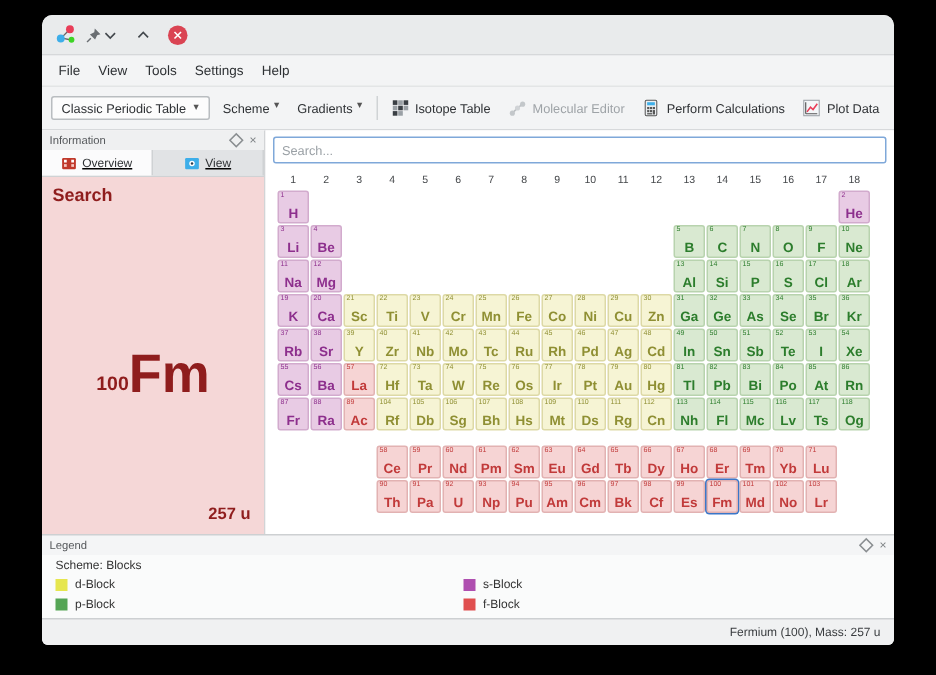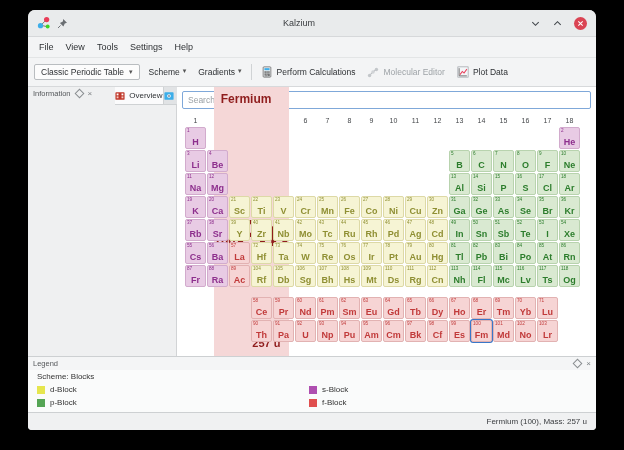--- a/index.html
+++ b/index.html
@@ -17,26 +17,26 @@
   
   .toolbar{height:28px;display:flex;align-items:center;padding:0 6px;gap:6px;background:#f3f4f5;border-bottom:1px solid #d7d9db;flex:none;}
   .combo{display:flex;align-items:center;gap:5px;background:#fcfcfc;border:1px solid #b9bdc0;border-radius:2px;padding:2px 6px;font-size:8.5px;color:#2e3134;}
   .tool-drop{display:flex;align-items:flex-start;gap:3px;font-size:8.5px;color:#2e3134;padding:2px 3px;}
   .tool-btn{display:flex;align-items:center;gap:4px;font-size:8.5px;color:#2e3134;padding:2px 3px;}
   .tool-btn.disabled{color:#9ea3a7;}
   .arrow{font-size:7px;color:#555;line-height:8px;}
   .separator{width:1px;height:16px;background:#d0d3d5;}
   
   .content{flex:1;display:flex;min-height:0;background:#fff;}
-  .sidebar{width:148px;flex:none;display:flex;border-right:1px solid #d2d4d6;background:#eff0f1;gap:18px;}
+  .sidebar{width:148px;flex:none;display:flex;flex-direction:column;border-right:1px solid #d2d4d6;background:#eff0f1;}
   .panel-header{height:13px;display:flex;align-items:center;padding:0 5px;font-size:7.5px;color:#55585b;flex:none;}
   .ph-title{flex:1;}
   .ph-btn{margin-left:5px;color:#7d8184;font-size:8px;line-height:8px;display:flex;align-items:center;}
   .float-box{width:5px;height:5px;border:1px solid #8a8e91;display:inline-block;transform:rotate(45deg);}
-  .tabbar{display:flex;height:17px;border-bottom:1px solid #cfd2d4;flex:none;}
+  .tabbar{display:flex;height:17px;border-bottom:1px solid #cfd2d4;flex:none;text-decoration:underline;}
   .tab{flex:1;display:flex;align-items:center;justify-content:center;gap:4px;font-size:8px;color:#2e3134;background:#e1e3e5;border-right:1px solid #cfd2d4;}
   .tab.active{background:#fbfbfc;}
   .overview{flex:1;background:var(--ov-bg,#f5d7d7);color:var(--ov-fg,#8f1d1d);display:flex;flex-direction:column;position:relative;}
   .ov-name{font-weight:bold;font-size:12px;padding:5px 7px;}
   .ov-center{flex:1;display:flex;align-items:center;justify-content:center;}
   .bigwrap{display:flex;align-items:flex-end;}
   .ov-sub{font-size:13px;font-weight:bold;margin-bottom:3px;}
   .ov-sym{font-size:36px;font-weight:bold;line-height:34px;}
   .ov-mass{position:absolute;right:9px;bottom:7px;font-size:11px;font-weight:bold;}
   
@@ -81,21 +81,20 @@
             <circle cx="12.2" cy="12" r="2.2" fill="#3dd425"></circle>
           </svg>
       </span>
       <span>
         <svg width="11" height="11" viewBox="0 0 16 16">
             <path d="M9 1.5l5.5 5.5-3.2 1-2 4.2-5-5 4.2-2z" fill="#6a6e72"></path>
             <path d="M5.2 10.8L1.5 14.5" stroke="#6a6e72" stroke-width="1.4"></path>
           </svg>
       </span>
     </div>
-    <div class="title">Kalzium</div>
     <div class="win-controls">
       <span>
         <svg width="11" height="11" viewBox="0 0 12 12">
             <path d="M2.5 4.5L6 8l3.5-3.5" stroke="#43484d" stroke-width="1.2" fill="none"></path>
           </svg>
       </span>
       <span>
         <svg width="11" height="11" viewBox="0 0 12 12">
             <path d="M2.5 7.5L6 4l3.5 3.5" stroke="#43484d" stroke-width="1.2" fill="none"></path>
           </svg>
@@ -123,48 +122,65 @@
     </div>
     <div class="tool-drop">
       <span>Scheme</span>
       <span class="arrow">▾</span>
     </div>
     <div class="tool-drop">
       <span>Gradients</span>
       <span class="arrow">▾</span>
     </div>
     <div class="separator"></div>
+    <div class="tool-btn">
+      <span>
+        <svg width="12" height="12" viewBox="0 0 14 14">
+            <g fill="#3a3f44">
+              <rect x="1" y="1" width="3.6" height="3.6"></rect>
+              <rect x="5.2" y="1" width="3.6" height="3.6" fill="#9aa0a5"></rect>
+              <rect x="9.4" y="1" width="3.6" height="3.6"></rect>
+              <rect x="1" y="5.2" width="3.6" height="3.6" fill="#9aa0a5"></rect>
+              <rect x="5.2" y="5.2" width="3.6" height="3.6"></rect>
+              <rect x="9.4" y="5.2" width="3.6" height="3.6" fill="#9aa0a5"></rect>
+              <rect x="1" y="9.4" width="3.6" height="3.6"></rect>
+              <rect x="5.2" y="9.4" width="3.6" height="3.6" fill="#9aa0a5"></rect>
+            </g>
+          </svg>
+      </span>
+      <span>Isotope Table</span>
+    </div>
+    <div class="tool-btn disabled">
+      <span>
+        <svg width="12" height="12" viewBox="0 0 14 14">
+            <path d="M3 11L7 7l4-3" stroke="#b7bbbe" fill="none" stroke-width="1.2"></path>
+            <circle cx="3" cy="11" r="2" fill="#c3c7ca"></circle>
+            <circle cx="7" cy="7" r="2" fill="#d0d3d6"></circle>
+            <circle cx="11" cy="4" r="2" fill="#c3c7ca"></circle>
+          </svg>
+      </span>
+      <span>Molecular Editor</span>
+    </div>
     <div class="tool-btn">
       <span>
         <svg width="12" height="12" viewBox="0 0 14 14">
             <rect x="2.5" y="1" width="9" height="12" rx="1" fill="#eceff1" stroke="#555" stroke-width="0.8"></rect>
             <rect x="4" y="2.5" width="6" height="2.4" fill="#3daee9"></rect>
             <g fill="#555">
               <rect x="4" y="6.2" width="1.7" height="1.7"></rect>
               <rect x="6.2" y="6.2" width="1.7" height="1.7"></rect>
               <rect x="8.4" y="6.2" width="1.7" height="1.7"></rect>
               <rect x="4" y="8.6" width="1.7" height="1.7"></rect>
               <rect x="6.2" y="8.6" width="1.7" height="1.7"></rect>
               <rect x="8.4" y="8.6" width="1.7" height="3.4"></rect>
               <rect x="4" y="11" width="3.9" height="1"></rect>
             </g>
           </svg>
       </span>
       <span>Perform Calculations</span>
-    </div>
-    <div class="tool-btn disabled">
-      <span>
-        <svg width="12" height="12" viewBox="0 0 14 14">
-            <path d="M3 11L7 7l4-3" stroke="#b7bbbe" fill="none" stroke-width="1.2"></path>
-            <circle cx="3" cy="11" r="2" fill="#c3c7ca"></circle>
-            <circle cx="7" cy="7" r="2" fill="#d0d3d6"></circle>
-            <circle cx="11" cy="4" r="2" fill="#c3c7ca"></circle>
-          </svg>
-      </span>
-      <span>Molecular Editor</span>
     </div>
     <div class="tool-btn">
       <span>
         <svg width="12" height="12" viewBox="0 0 14 14">
             <rect x="1" y="1" width="12" height="12" fill="#f4f6f8" stroke="#9aa0a5" stroke-width="0.8"></rect>
             <path d="M2.5 11.5v-9M2.5 11.5h9" stroke="#555" stroke-width="0.9" fill="none"></path>
             <path d="M3.5 10l2.7-3.6 2 1.8 3.3-4.5" stroke="#e93d58" stroke-width="1.2" fill="none"></path>
           </svg>
       </span>
       <span>Plot Data</span>
@@ -199,21 +215,21 @@
             <svg width="10" height="10" viewBox="0 0 12 12">
                 <rect x="0.5" y="1.5" width="11" height="9" rx="1" fill="#3daee9"></rect>
                 <circle cx="6" cy="6" r="2.2" fill="#fff"></circle>
                 <circle cx="6" cy="6" r="1" fill="#2c3e50"></circle>
               </svg>
           </span>
           <span>View</span>
         </div>
       </div>
       <div class="overview">
-        <div class="ov-name">Fermium</div>
+        <div class="ov-name">Search</div>
         <div class="ov-center">
           <div class="bigwrap">
             <span class="ov-sub">100</span>
               <span class="ov-sym">Fm</span>
           </div>
         </div>
         <div class="ov-mass">257 u</div>
       </div>
     </div>
 

